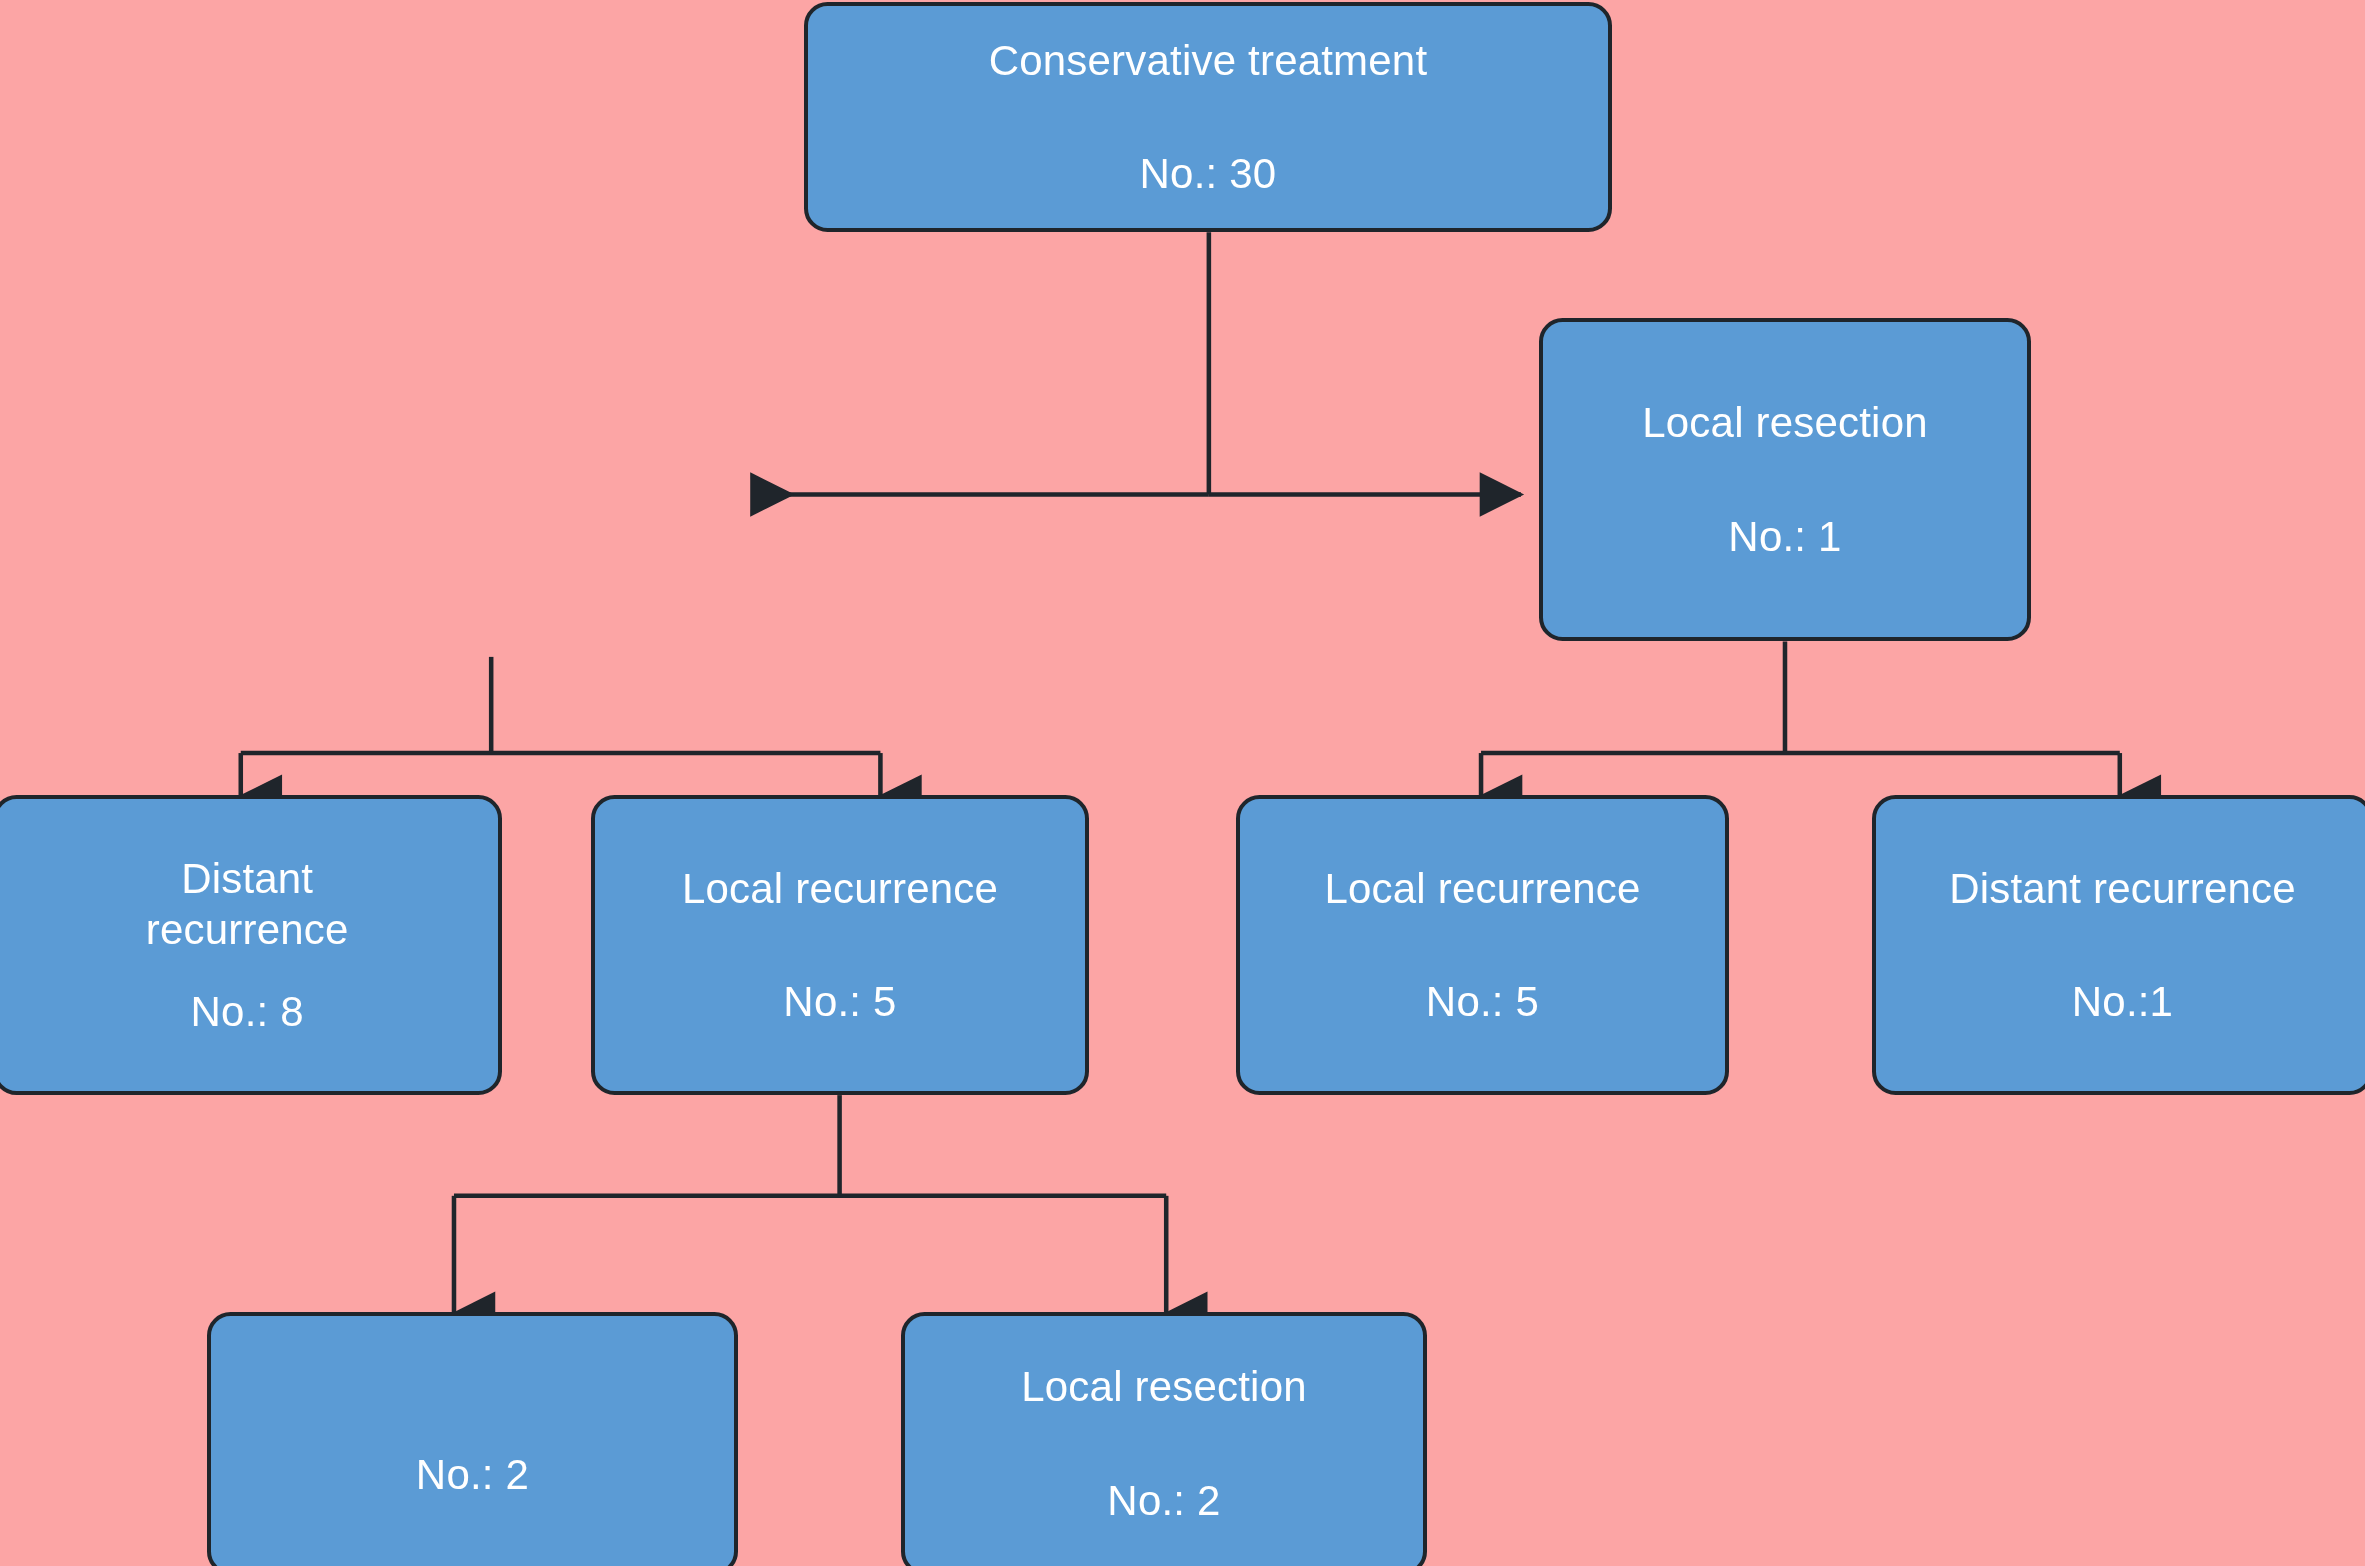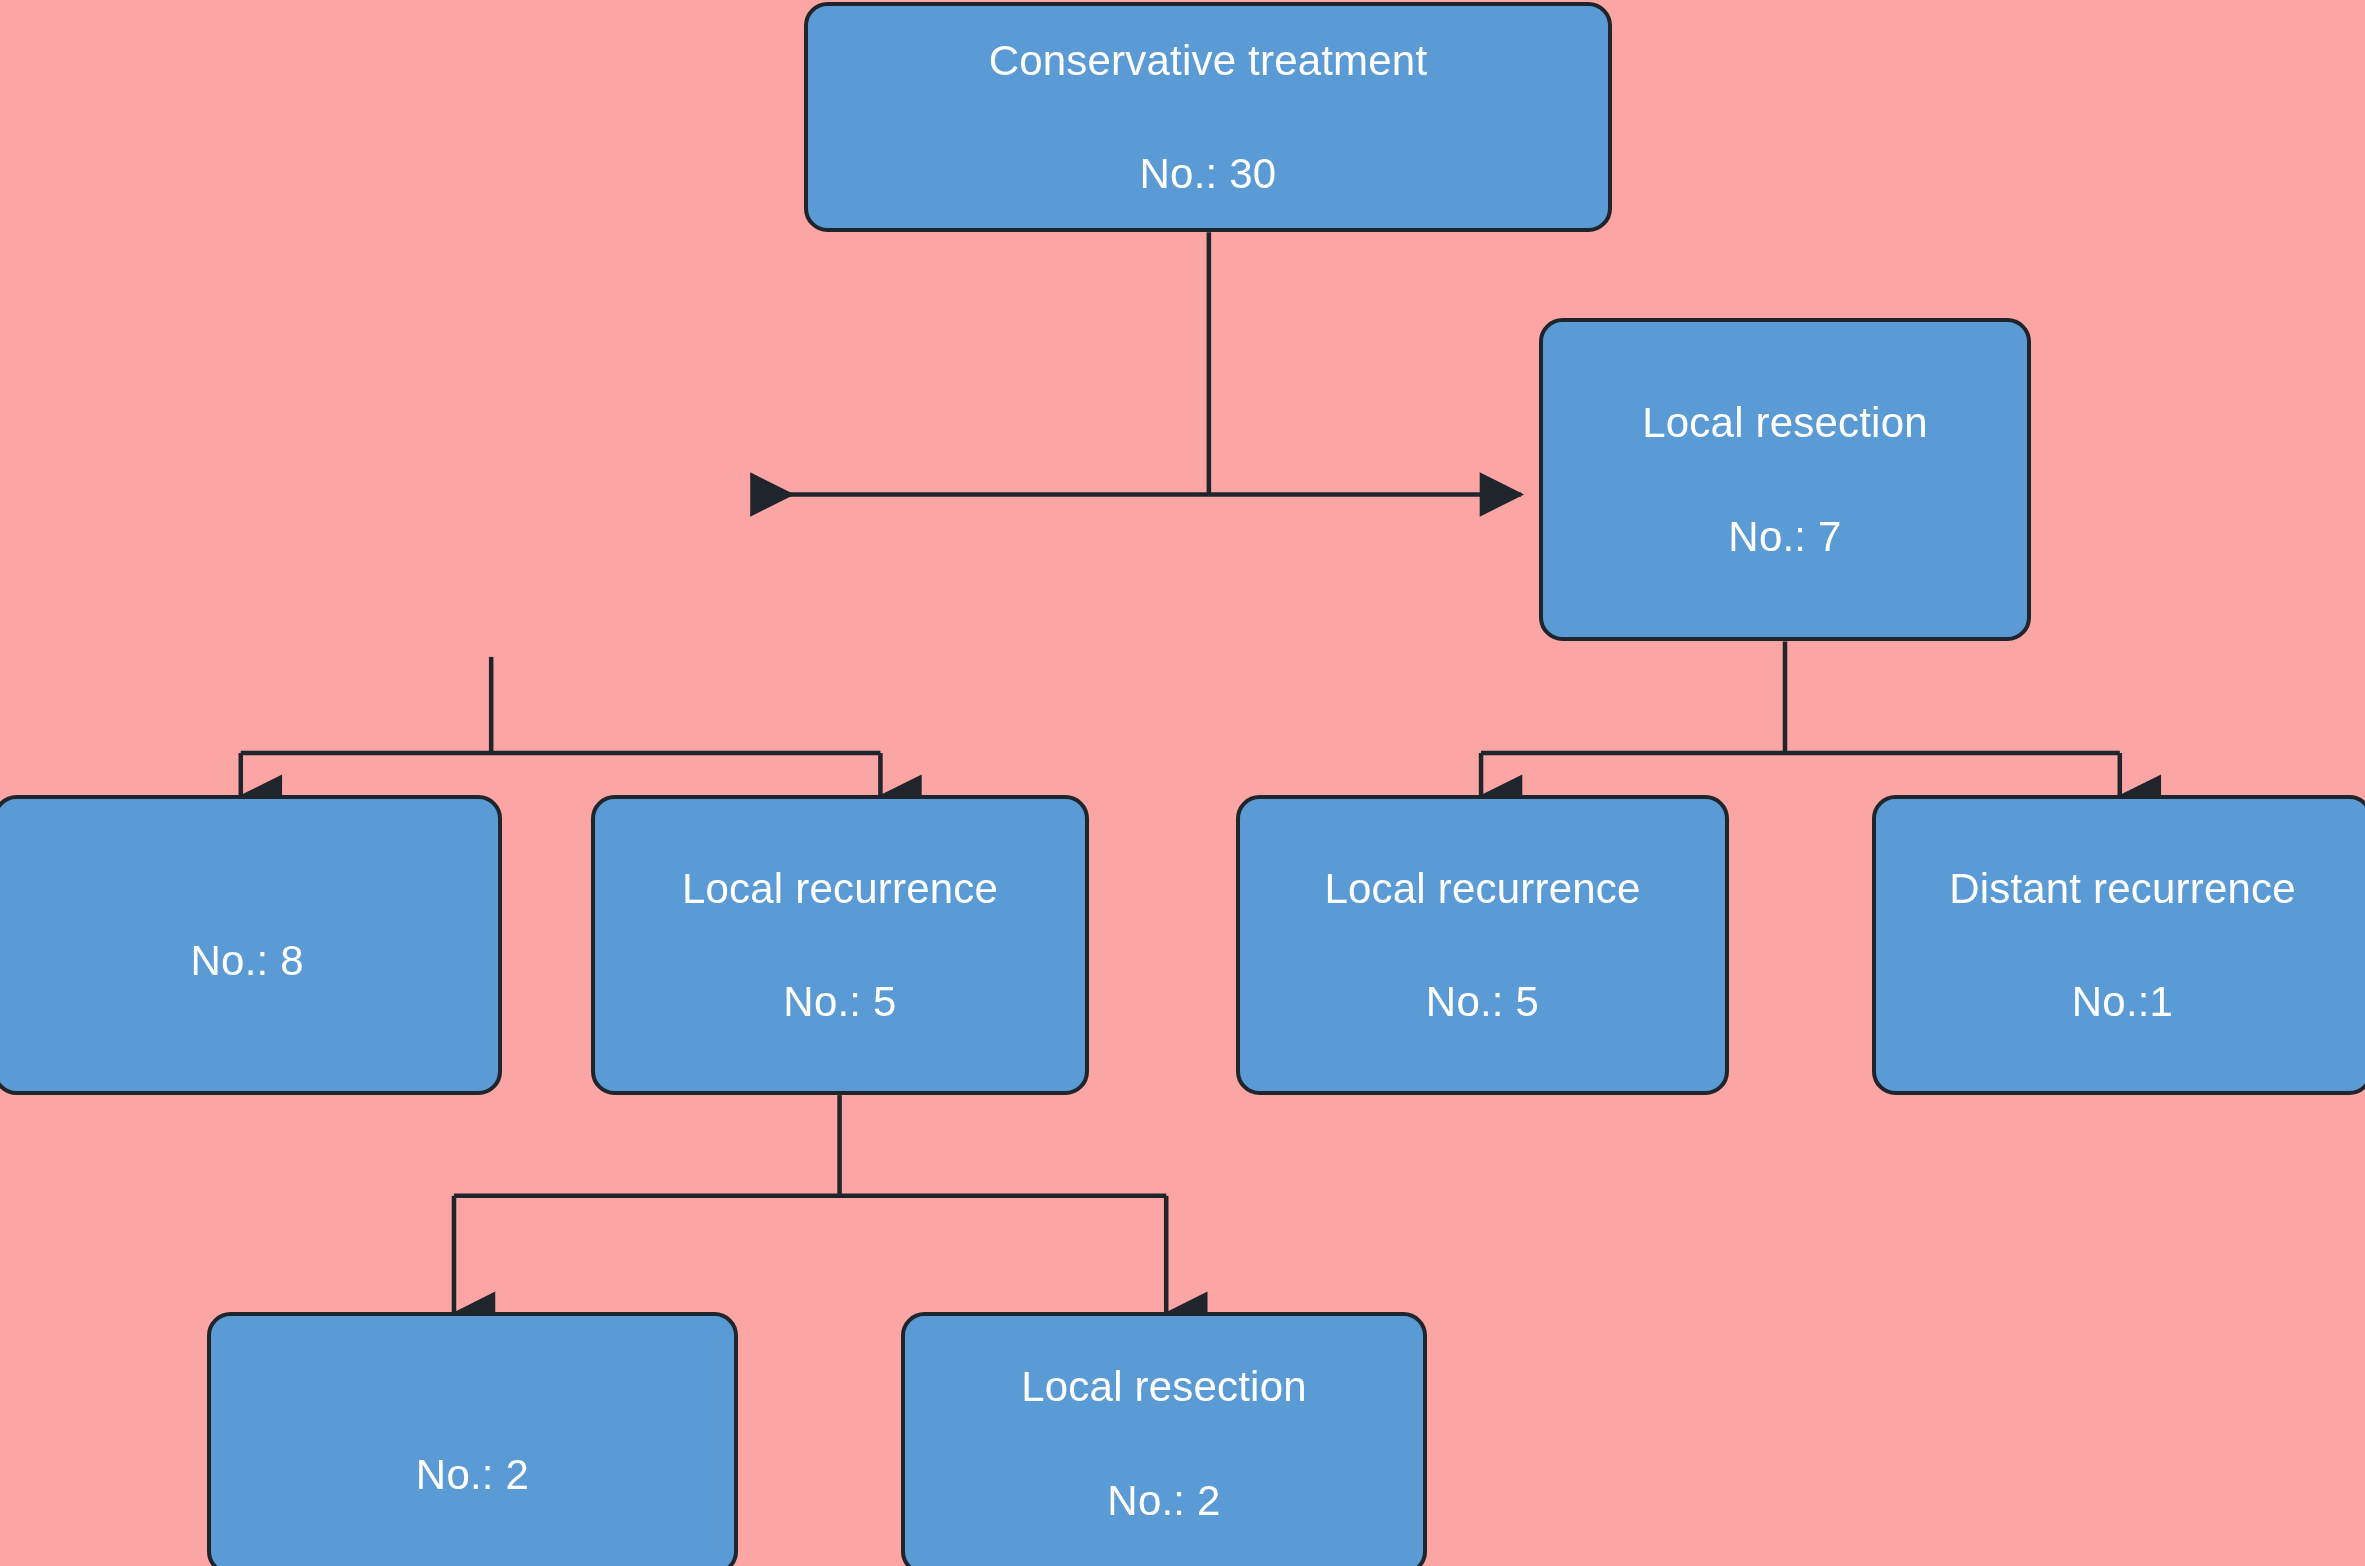--- a/index.html
+++ b/index.html
@@ -98,24 +98,26 @@
   </svg>
 
   <div class="node-box" style="left:804px; top:1.8px; width:808px; height:230px;">
     <span class="node-label">Conservative treatment</span>
     <span class="node-count">No.: 30</span>
   </div>
 
 
   <div class="node-box" style="left:1539px; top:318px; width:492px; height:323px;">
     <span class="node-label">Local resection</span>
-    <span class="node-count">No.: 7</span>
+    <span class="node-count">No.: 1</span>
   </div>
 
   <div class="node-box two-line" style="left:-7.3px; top:795px; width:509px; height:300px;">
+    <span class="node-label">Distant
+recurrence</span>
     <span class="node-count">No.: 8</span>
   </div>
 
   <div class="node-box" style="left:591px; top:795px; width:498px; height:300px;">
     <span class="node-label">Local recurrence</span>
     <span class="node-count">No.: 5</span>
   </div>
 
   <div class="node-box" style="left:1236px; top:795px; width:493px; height:300px;">
     <span class="node-label">Local recurrence</span>

